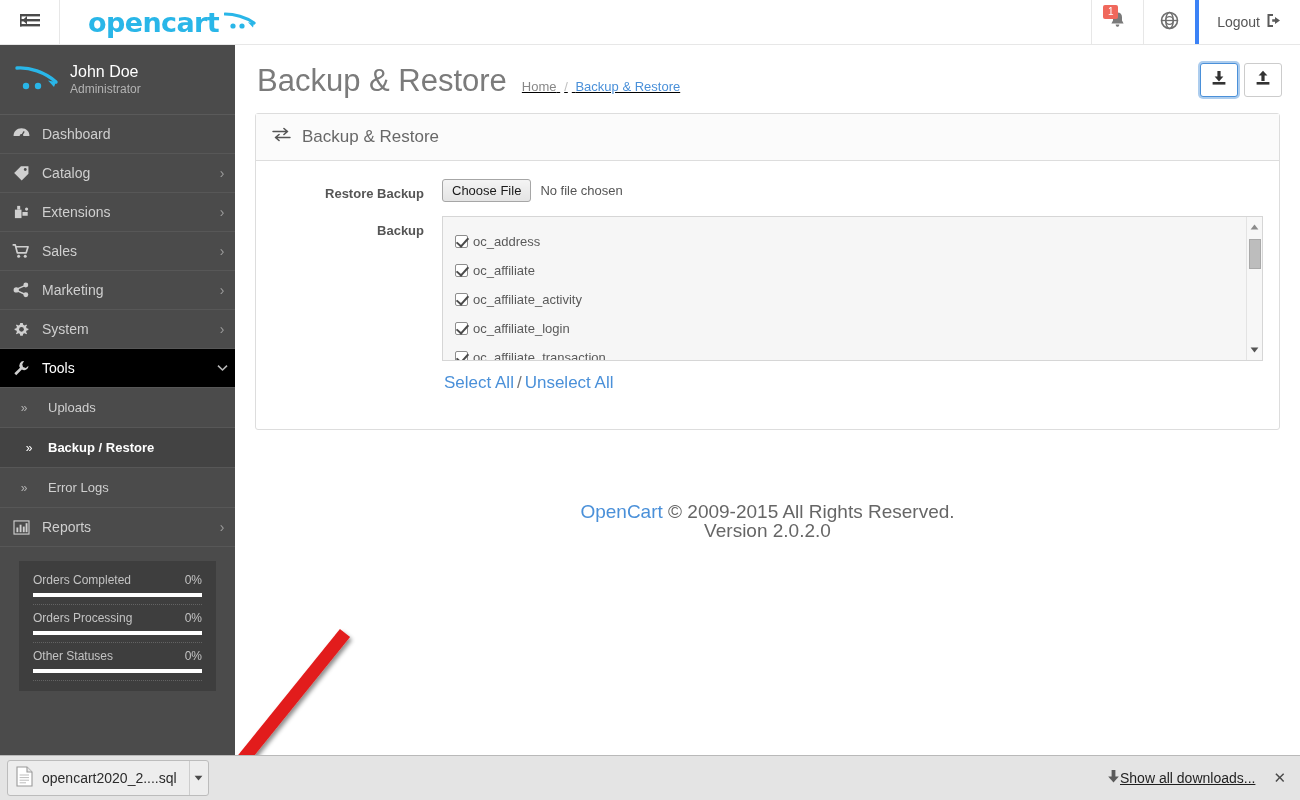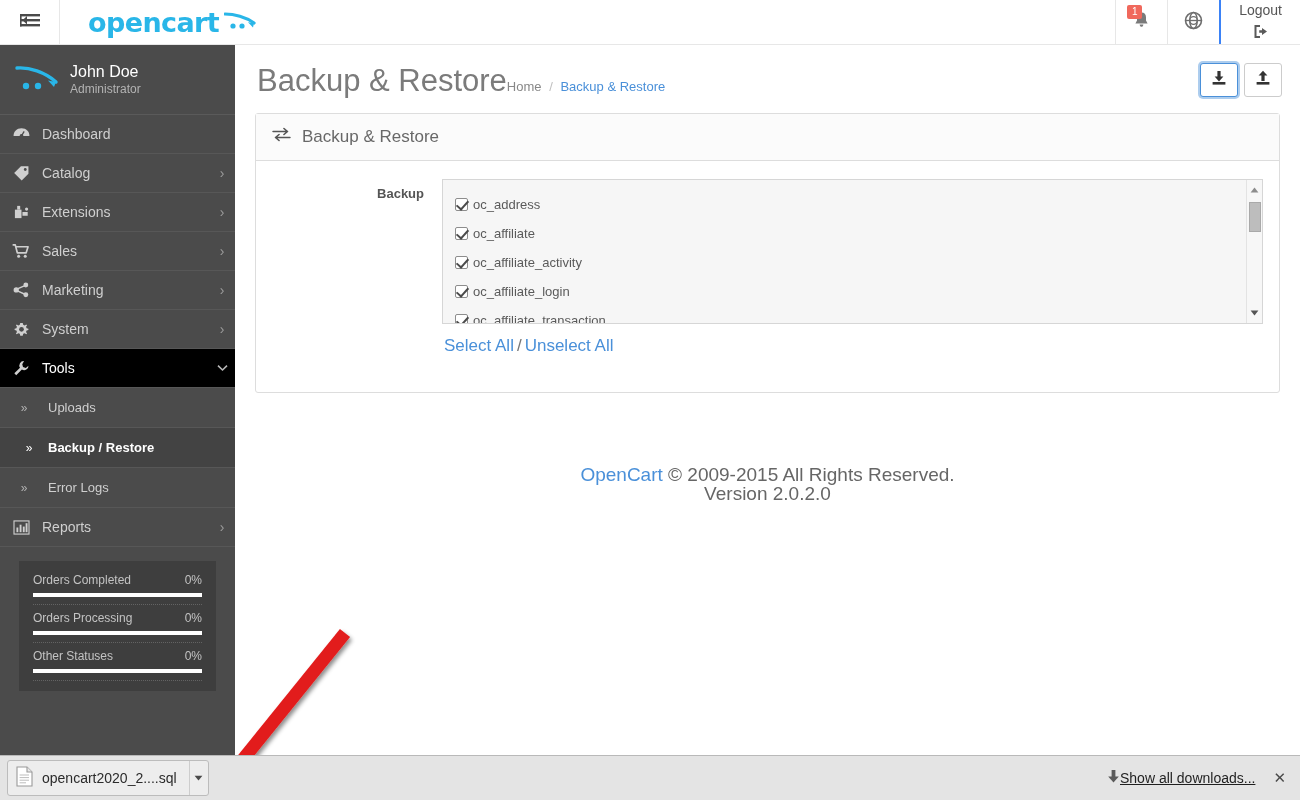--- a/index.html
+++ b/index.html
@@ -32,22 +32,22 @@
     font-family: "DejaVu Sans", sans-serif;
   }
   .brand-cart { margin-left: 5px; margin-top: 2px; }
   .topbar-spacer { flex: 1 1 auto; }
   .top-icon-cell {
     width: 52px; display: flex; align-items: center; justify-content: center;
     border-left: 1px solid #e7e7e7; position: relative; cursor: pointer;
   }
   .logout-cell {
     display: flex; align-items: center; justify-content: center;
-    border-left: 2px solid #3b82f6; padding: 0 18px; cursor: pointer;
-    color: #555; font-size: 14px; gap: 6px; flex-direction: column;
+    border-left: 4px solid #3b82f6; padding: 0 18px; cursor: pointer;
+    color: #555; font-size: 14px; gap: 6px;
   }
   .notif-badge {
     position: absolute; top: 5px; left: 11px;
     background: #f0685c; color: #fff; font-size: 10px; line-height: 13px;
     min-width: 15px; height: 14px; text-align: center; border-radius: 2px;
     padding: 0 2px; font-family: "Liberation Sans", sans-serif;
   }
 
   
   .sidebar {
@@ -113,21 +113,21 @@
     background: #ffffff; overflow: hidden;
   }
   .page-head {
     position: relative; padding: 18px 22px 14px 22px; min-height: 62px;
   }
   .page-head-inner { display: flex; align-items: baseline; }
   .page-title {
     font-size: 31px; color: #7b7b7b; font-weight: normal; margin: 0;
     font-family: "Liberation Sans", sans-serif;
   }
-  .breadcrumb { font-size: 13px; }
+  .breadcrumb { margin-left: 15px; font-size: 13px; text-decoration: underline; }
   .crumb-home { color: #888888; }
   .crumb-sep { color: #c0c0c0; margin: 0 4px; }
   .crumb-current { color: #4a90d9; }
   .page-actions {
     position: absolute; right: 18px; top: 18px; display: flex; gap: 6px;
   }
   .act-btn {
     width: 38px; height: 34px; background: #ffffff; border: 1px solid #cccccc;
     border-radius: 3px; display: flex; align-items: center; justify-content: center;
     cursor: pointer; color: #333333;
@@ -481,20 +481,29 @@
         <span>
           <svg width="19" height="15" viewBox="0 0 20 16">
             <path d="M1 4.8 H16 M12.6 1.6 L16.4 4.8 L12.6 8" stroke="#555" stroke-width="1.7" fill="none" stroke-linecap="round" stroke-linejoin="round"></path>
             <path d="M19 11.2 H4 M7.4 8 L3.6 11.2 L7.4 14.4" stroke="#555" stroke-width="1.7" fill="none" stroke-linecap="round" stroke-linejoin="round"></path>
           </svg>
         </span>
         <span>Backup &amp; Restore</span>
       </div>
       <div class="panel-body">
 
+        <div class="form-row">
+          <div class="form-label">Restore Backup</div>
+          <div class="form-field">
+            <div class="filebox">
+              <span class="choose-file-btn">Choose File</span>
+              <span class="no-file-text">No file chosen</span>
+            </div>
+          </div>
+        </div>
 
         <div class="form-row">
           <div class="form-label">Backup</div>
           <div class="form-field">
             <div class="table-list">
               <div class="table-list-inner">
                 <div class="tbl-item">
                   <span class="chk"></span>
                   <span>oc_address</span>
                 </div>

